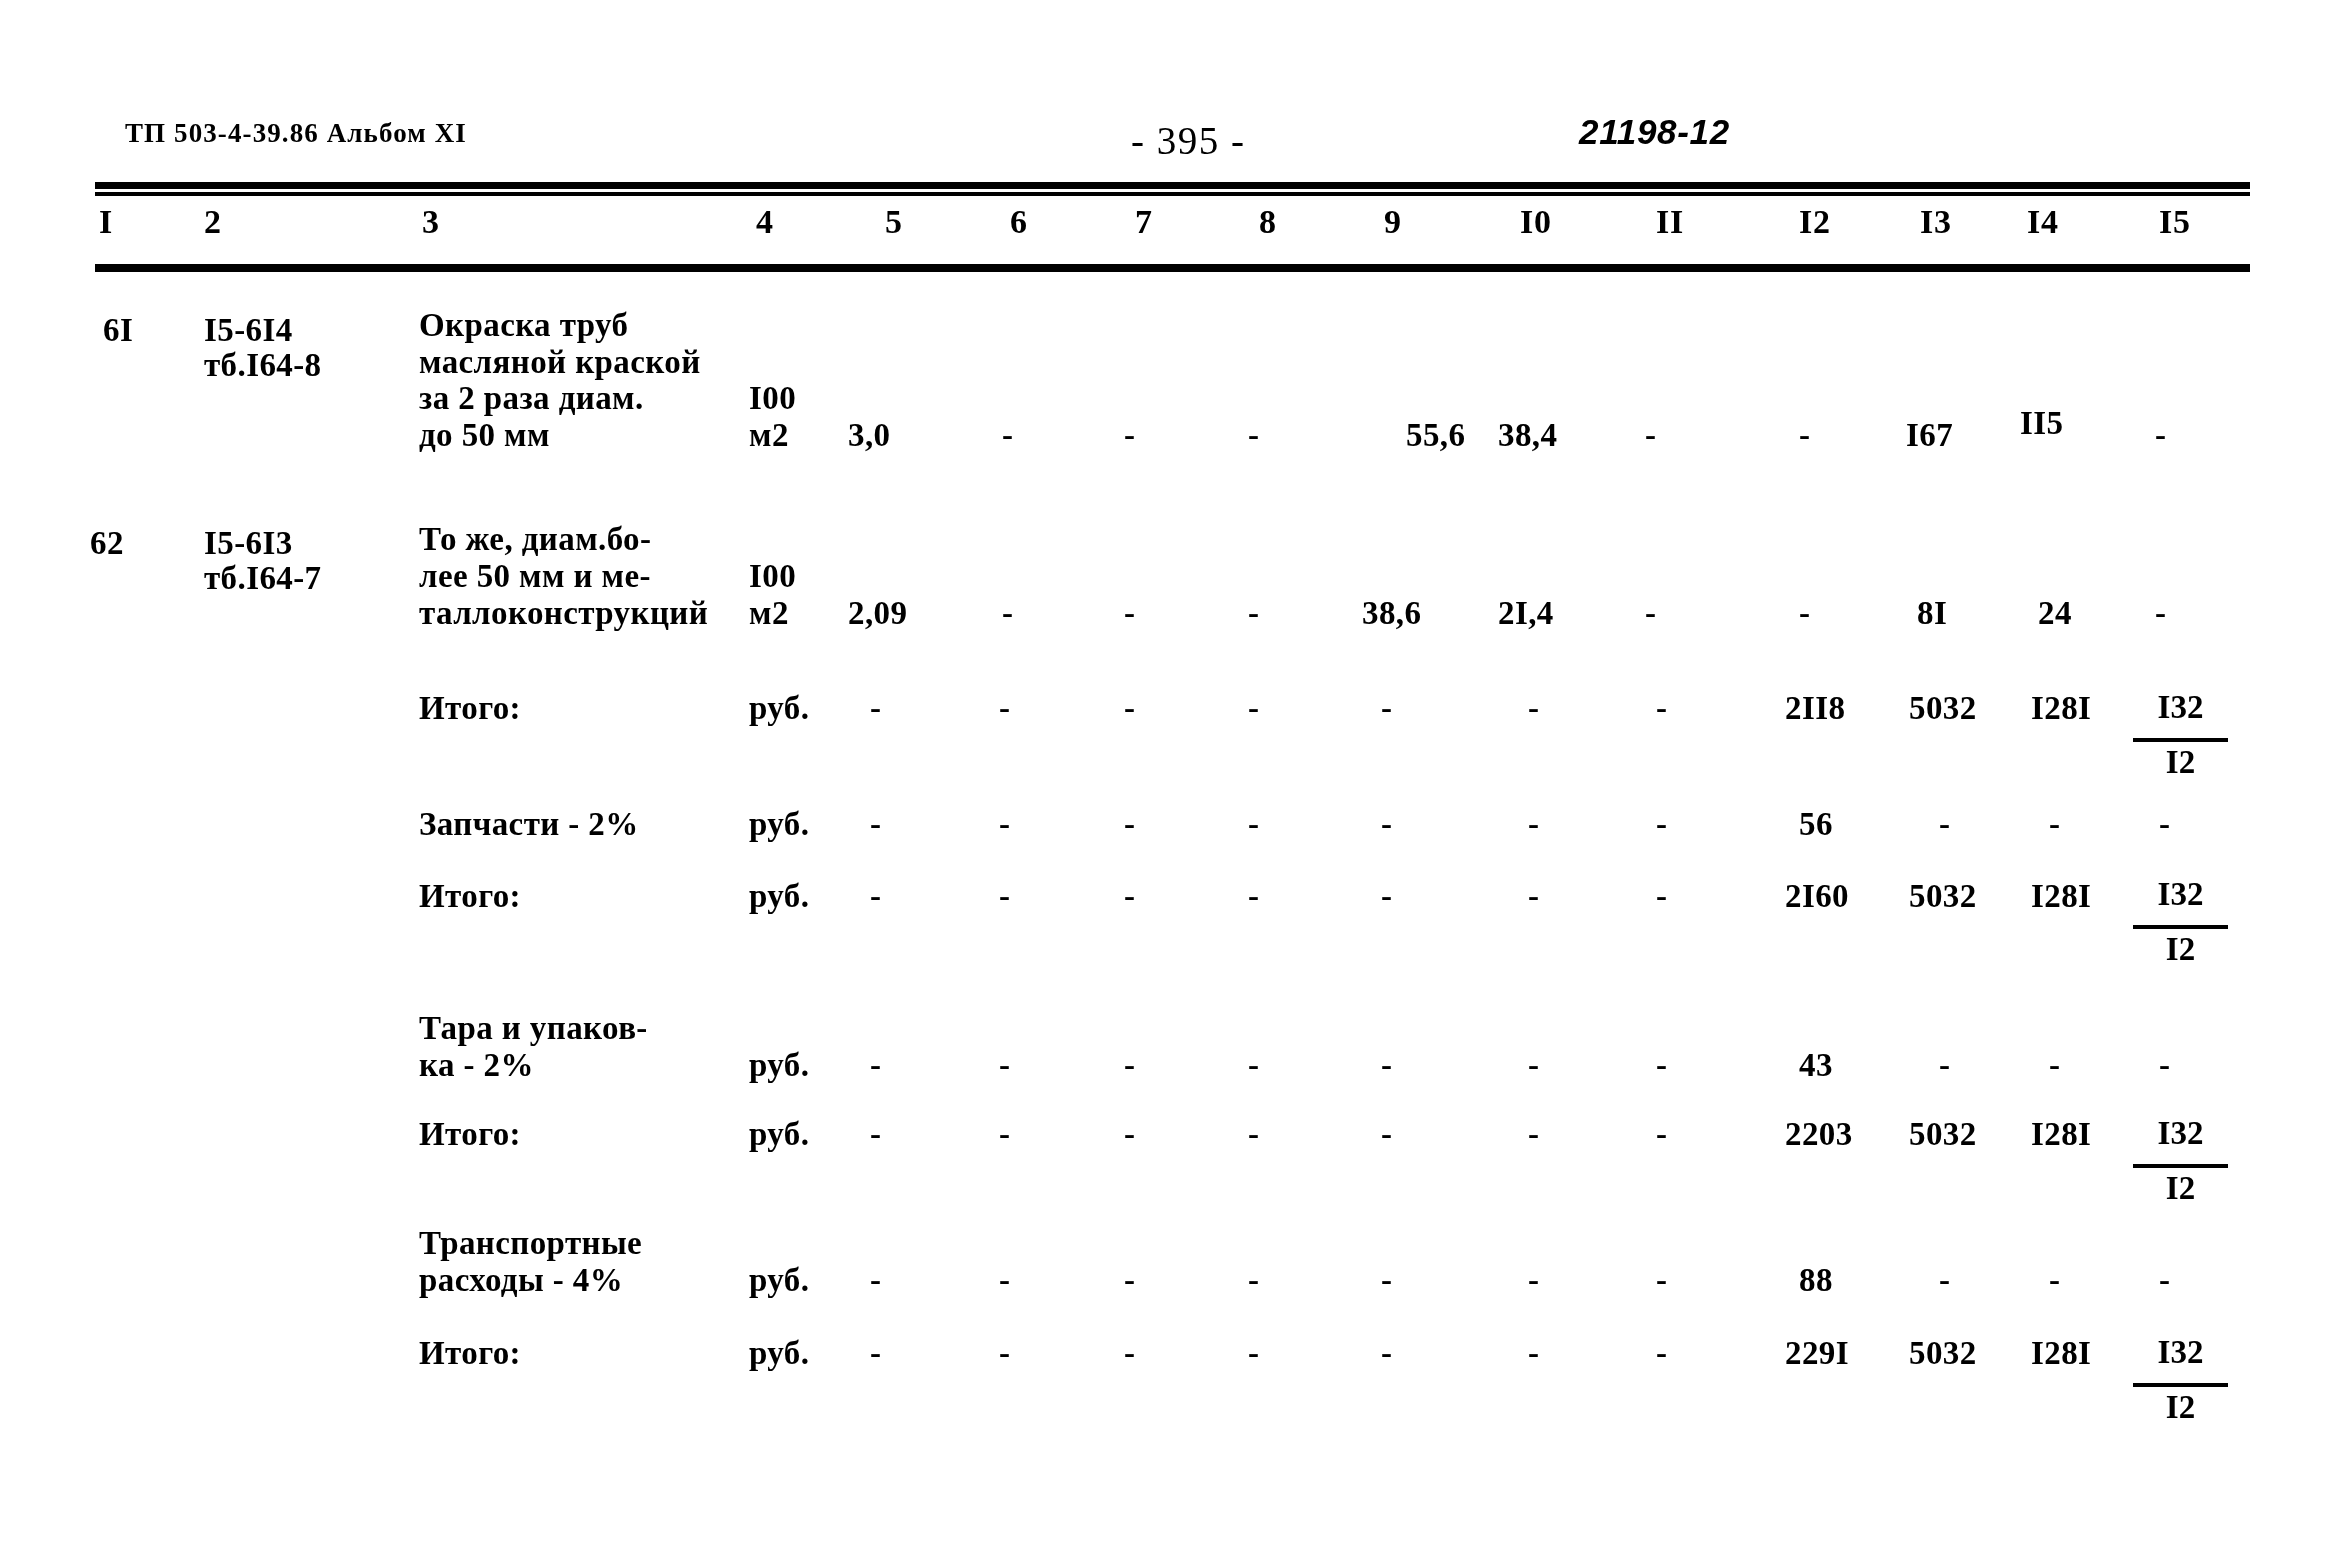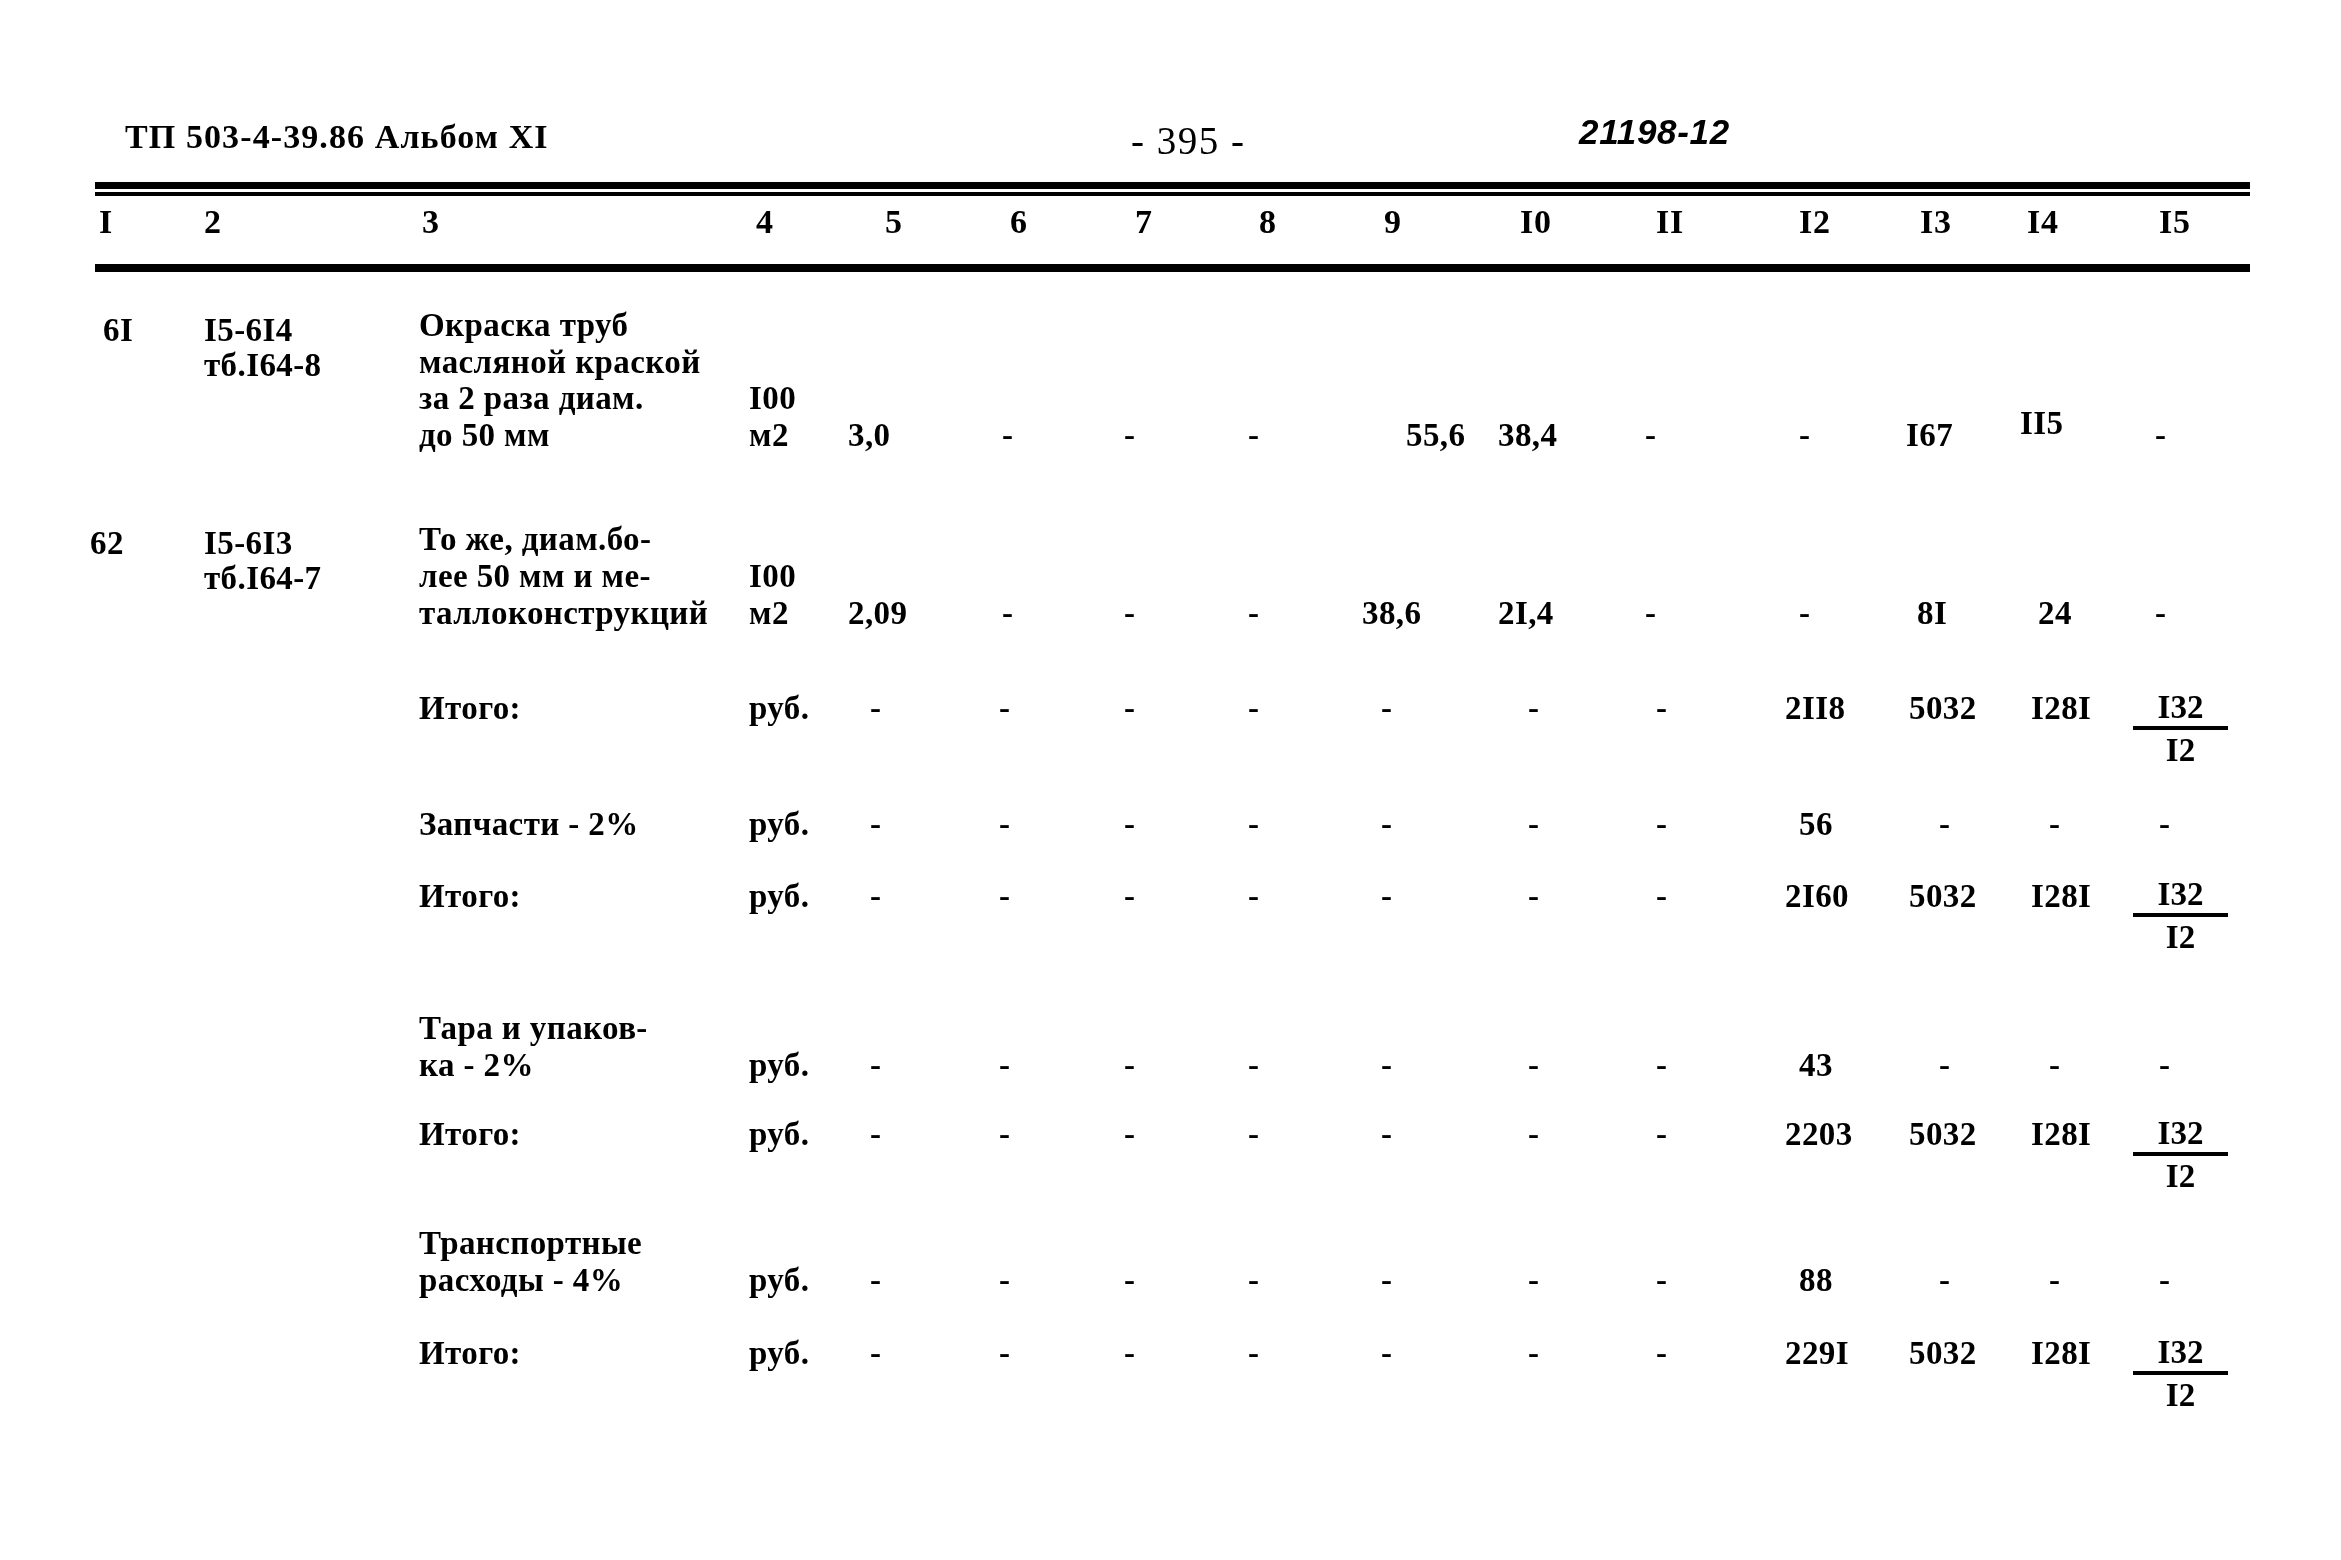--- a/index.html
+++ b/index.html
@@ -25,21 +25,21 @@
   
   .header {
     position: absolute;
     left: 0; top: 118px;
     width: 2342px;
     height: 51px;
   }
   .hdr-left {
     position: absolute;
     left: 125px; top: 0;
-    font-size: 34px;
+    font-size: 27px;
     font-weight: 700;
     letter-spacing: 1.1px;
     white-space: nowrap;
   }
   .hdr-center {
     position: absolute;
     left: 1131px; top: 0;
     font-size: 39px;
     font-weight: 400;
     letter-spacing: 1.5px;
@@ -97,21 +97,21 @@
     position: absolute;
     text-align: center;
     font-size: 33px;
     font-weight: 700;
     white-space: nowrap;
     width: 95px;
   }
   .frac .top {
     display: block;
     border-bottom: 4.4px solid #000;
-    padding-bottom: 0;
+    padding-bottom: 12px;
     line-height: 37px;
   }
   .frac .bot {
     display: block;
     line-height: 41px;
   }
 </style>
 </head>
 <body>
 

